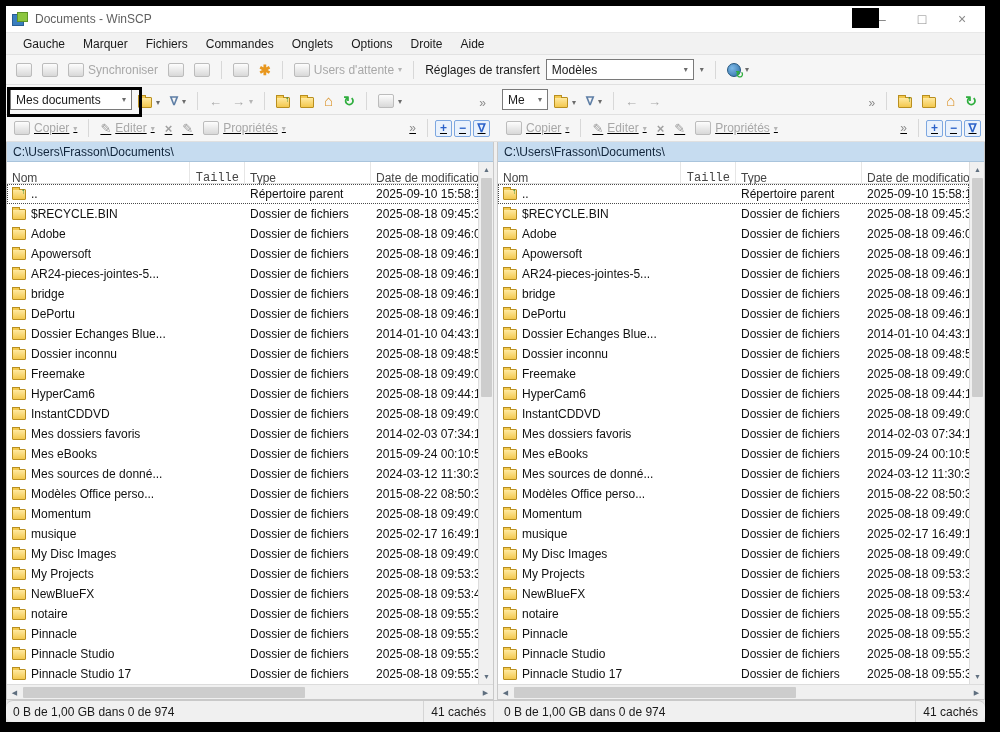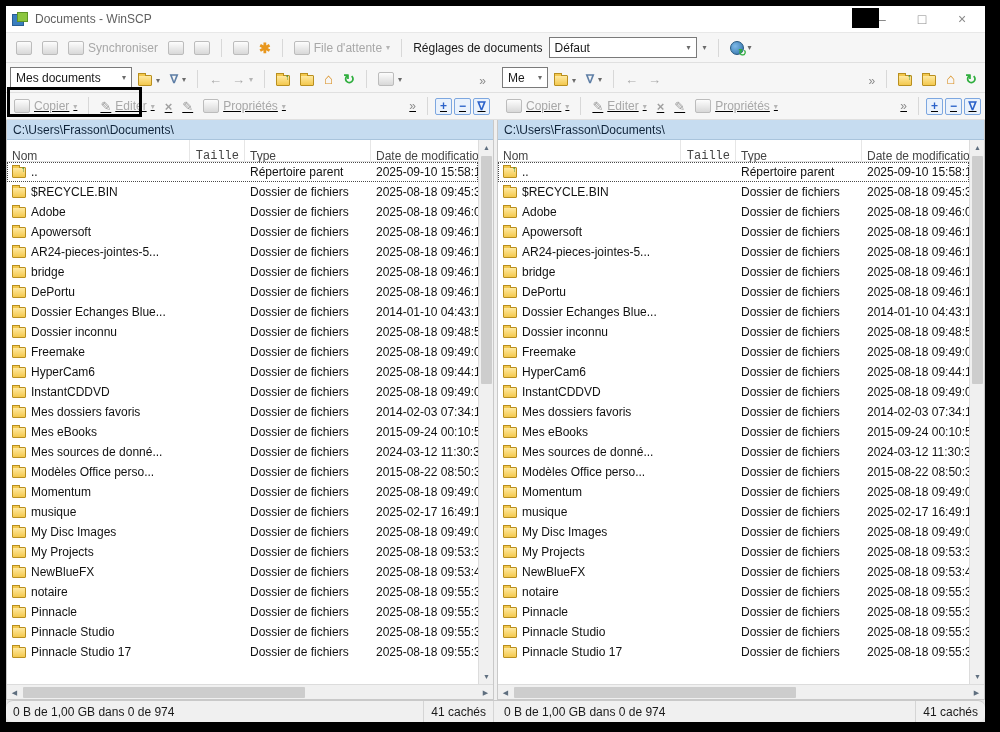--- a/index.html
+++ b/index.html
@@ -119,20 +119,30 @@
     <div class="titlebar">
       <span class="app-icon"></span>
       <span class="title-text">Documents - WinSCP</span>
       <span class="win-controls">
         <span class="win-btn">–</span>
         <span class="win-btn">□</span>
         <span class="win-btn">×</span>
       </span>
     </div>
 
+    <div class="menubar" id="menubar">
+        <span class="menu-item">Gauche</span>
+        <span class="menu-item">Marquer</span>
+        <span class="menu-item">Fichiers</span>
+        <span class="menu-item">Commandes</span>
+        <span class="menu-item">Onglets</span>
+        <span class="menu-item">Options</span>
+        <span class="menu-item">Droite</span>
+        <span class="menu-item">Aide</span>
+      </div>
 
     <div class="toolbar t1">
       <span class="tb-btn disabled">
           <span class="icon-sq"></span>
         </span>
       <span class="tb-btn disabled">
           <span class="icon-sq"></span>
         </span>
       <span class="tb-btn disabled">
           <span class="icon-sq"></span>
@@ -147,27 +157,27 @@
       <span class="tb-sep"></span>
       <span class="tb-btn disabled">
           <span class="icon-sq"></span>
         </span>
       <span class="tb-btn">
           <span class="gear">✱</span>
         </span>
       <span class="tb-sep"></span>
       <span class="tb-btn disabled">
           <span class="icon-sq"></span>
-          <span class="tb-label">File d'attente</span>
+          <span class="tb-label">Users d'attente</span>
           <span class="dd">▾</span>
         </span>
       <span class="tb-sep"></span>
-      <span class="tb-label static">Réglages de documents</span>
+      <span class="tb-label static">Réglages de transfert</span>
       <span class="combo transfer-combo">
-          <span>Défaut</span>
+          <span>Modèles</span>
           <span class="dd">▾</span>
         </span>
       <span class="tb-btn">
           <span class="dd">▾</span>
         </span>
       <span class="tb-sep"></span>
       <span class="tb-btn">
           <span class="globe"></span>
           <span class="dd">▾</span>
         </span>

